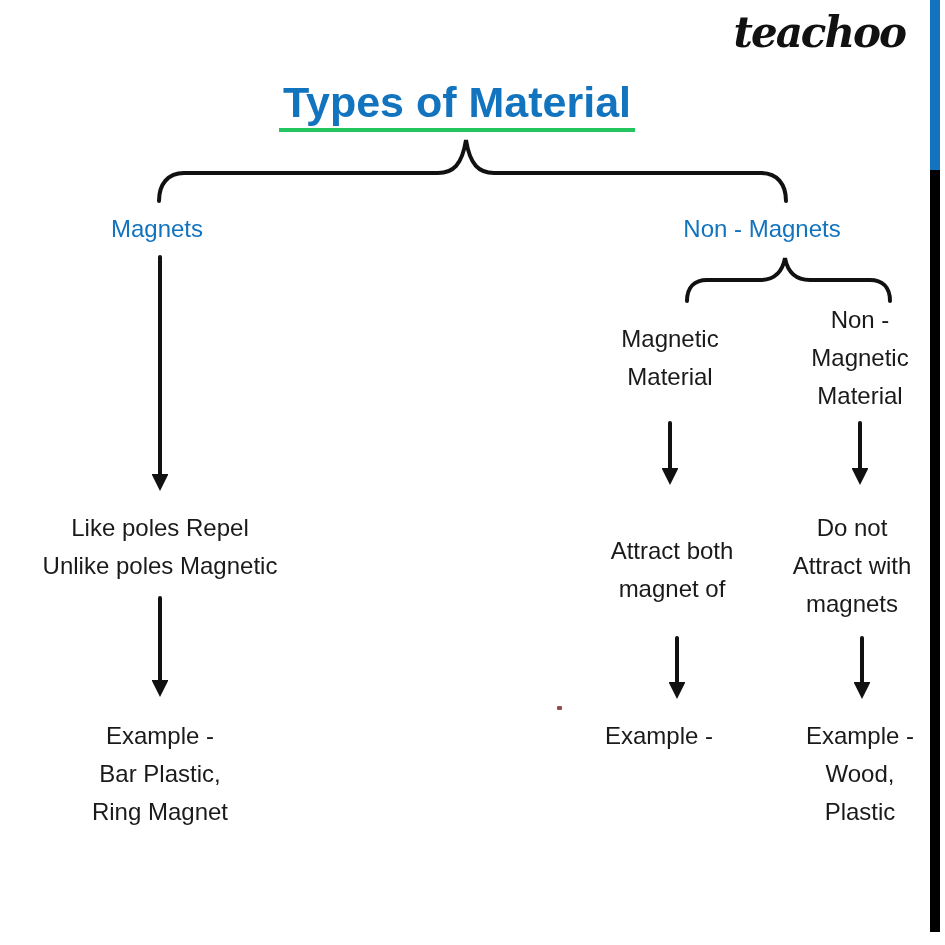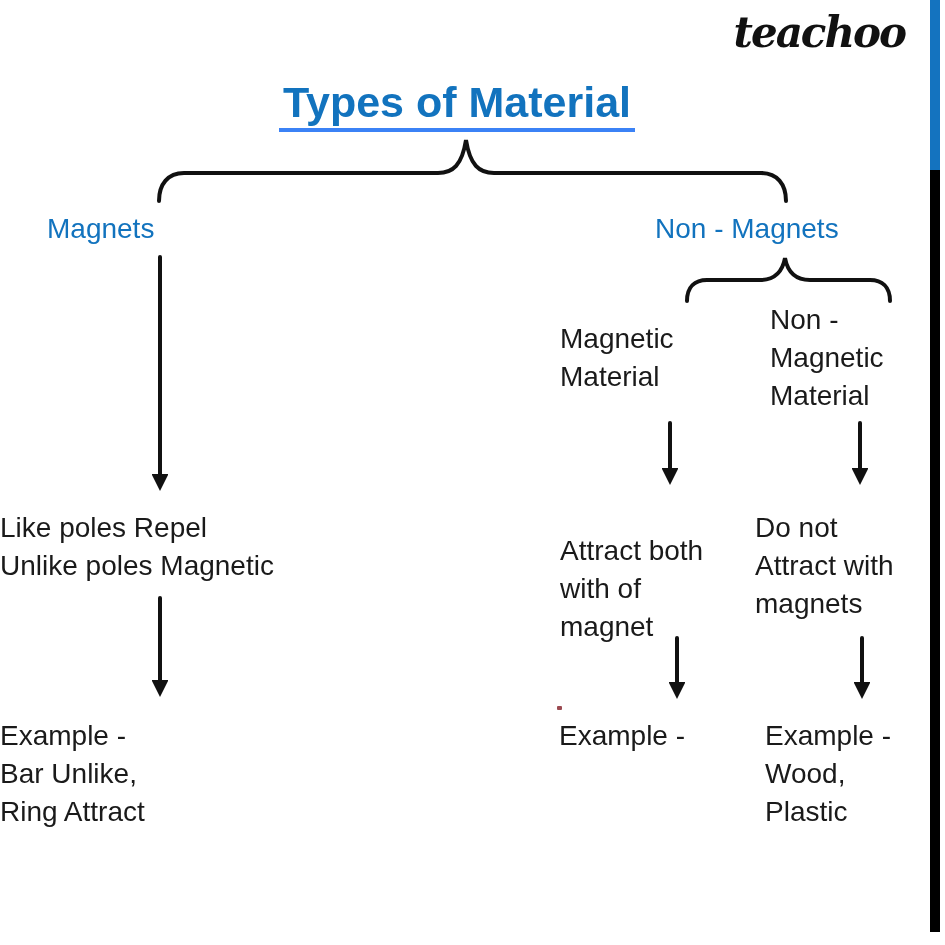--- a/index.html
+++ b/index.html
@@ -13,27 +13,27 @@
     font-size:42px; color:#111; letter-spacing:-2px;
   }
   .bar { position:absolute; }
   .bar-blue  { left:930px; top:0;     width:15px; height:170px; background:#1473bf; }
   .bar-black { left:930px; top:170px; width:15px; height:762px; background:#000000; }
   .title {
     position:absolute; left:127px; top:79px; width:660px; text-align:center;
   }
   .title-text {
     display:inline-block; font-size:43px; font-weight:bold; line-height:47px;
-    color:#1273be; border-bottom:4px solid #3b82f6; padding:0 4px 2px 4px;
+    color:#1273be; border-bottom:4px solid #22c55e; padding:0 4px 2px 4px;
   }
   svg.links { position:absolute; left:0; top:0; pointer-events:none; }
   svg.links path, svg.links line { stroke:#111; stroke-width:4; fill:none; stroke-linecap:round; }
   svg.links marker path { fill:#111; stroke:none; }
   .node {
-    position:absolute; font-size:28px; line-height:38px; color:#1a1a1a;
+    position:absolute; font-size:24px; line-height:38px; text-align:center; color:#1a1a1a;
   }
   .node.blue { color:#1273be; }
   .speck {
     position:absolute; left:557px; top:706px; width:5px; height:4px;
     background:#8a2a33; opacity:.85; border-radius:1px;
   }
 </style>
 </head>
 <body>
 
@@ -58,54 +58,53 @@
     <line x1="160" y1="257" x2="160" y2="485" marker-end="url(#ah)"></line>
     <line x1="160" y1="598" x2="160" y2="691" marker-end="url(#ah)"></line>
     <line x1="670" y1="423" x2="670" y2="479" marker-end="url(#ah)"></line>
     <line x1="860" y1="423" x2="860" y2="479" marker-end="url(#ah)"></line>
     <line x1="677" y1="638" x2="677" y2="693" marker-end="url(#ah)"></line>
     <line x1="862" y1="638" x2="862" y2="693" marker-end="url(#ah)"></line>
   </svg>
 
   <div class="node blue" style="left:47px; top:210px; width:220px;">Magnets</div>
 
-  <div class="node blue" style="left:655px; top:210px; width:260px;">Non - Magnets</div>
+  <div class="node blue" style="left:632px; top:210px; width:260px;">Non - Magnets</div>
 
   <div class="node" style="left:560px; top:320px; width:220px;">
     <div>Magnetic</div>
     <div>Material</div>
   </div>
 
   <div class="node" style="left:770px; top:301px; width:180px;">
     <div>Non -</div>
     <div>Magnetic</div>
     <div>Material</div>
   </div>
 
   <div class="node" style="left:0px; top:509px; width:320px;">
     <div>Like poles Repel</div>
     <div>Unlike poles Magnetic</div>
   </div>
 
   <div class="node" style="left:560px; top:532px; width:224px;">
     <div>Attract both</div>
-    <div>with of</div>
-    <div>magnet</div>
+    <div>magnet of</div>
   </div>
 
   <div class="node" style="left:755px; top:509px; width:194px;">
     <div>Do not</div>
     <div>Attract with</div>
     <div>magnets</div>
   </div>
 
   <div class="node" style="left:0px; top:717px; width:320px;">
     <div>Example -</div>
-    <div>Bar Unlike,</div>
-    <div>Ring Attract</div>
+    <div>Bar Plastic,</div>
+    <div>Ring Magnet</div>
   </div>
 
   <div class="node" style="left:559px; top:717px; width:200px;">
     <div>Example -</div>
   </div>
 
   <div class="node" style="left:765px; top:717px; width:190px;">
     <div>Example -</div>
     <div>Wood,</div>
     <div>Plastic</div>

